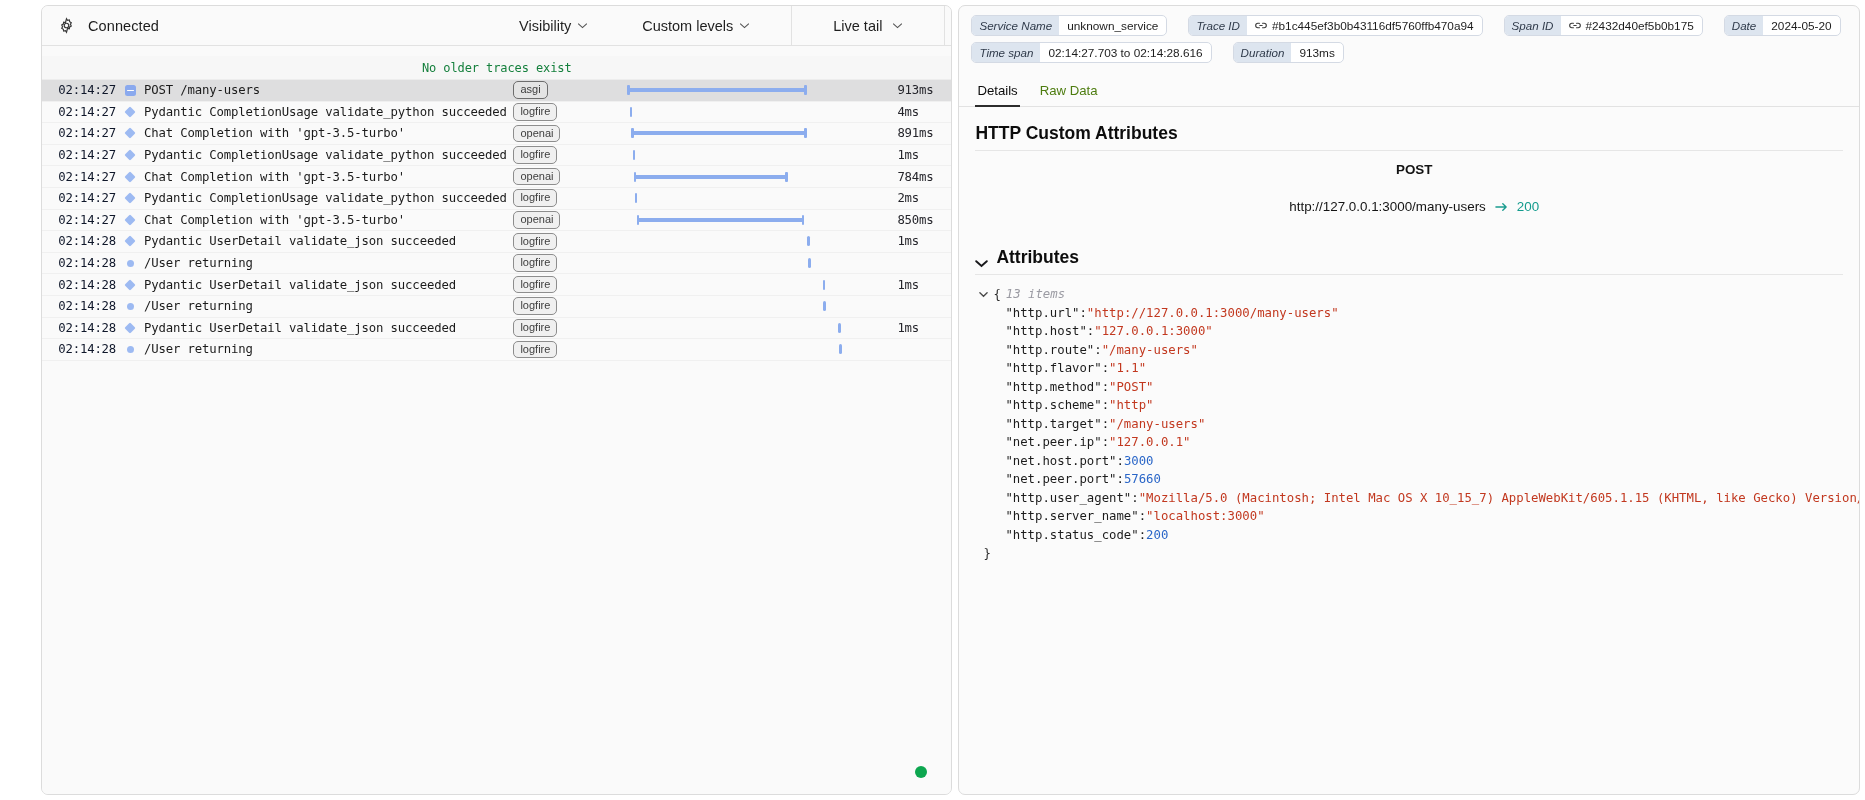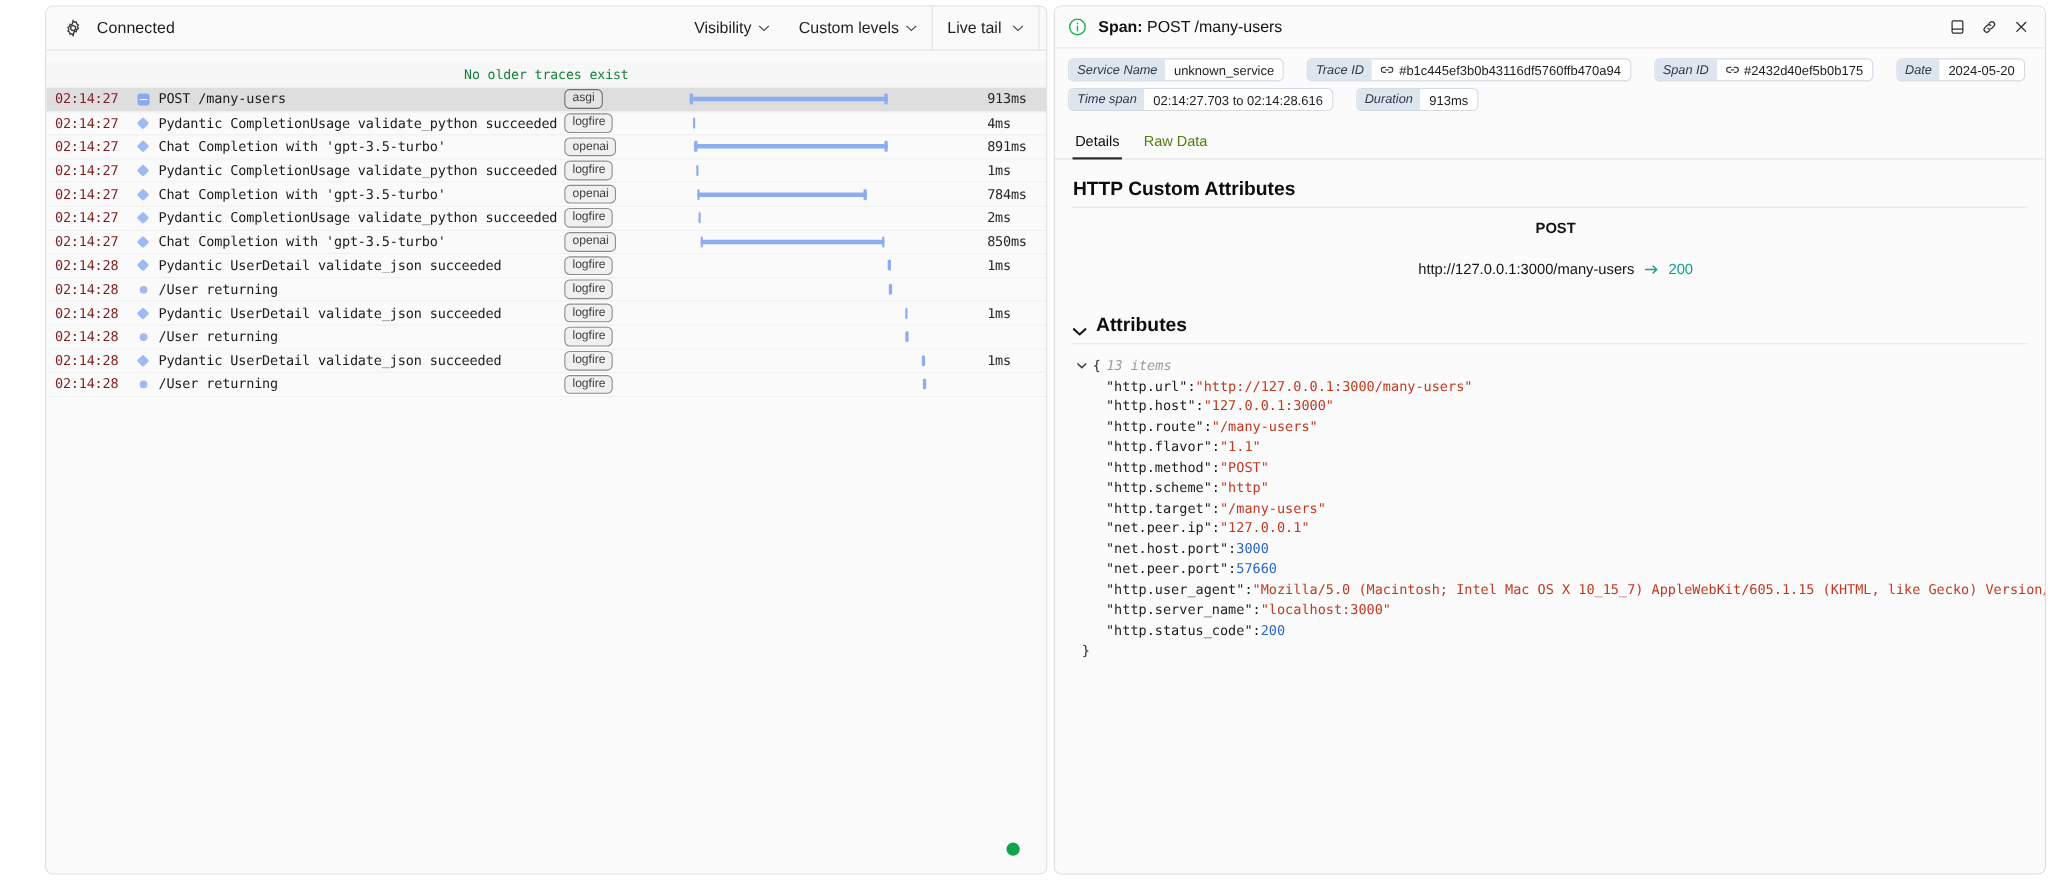--- a/index.html
+++ b/index.html
@@ -27,21 +27,21 @@
     height: 40px; flex: 0 0 40px;
     display: flex; align-items: center;
     border-bottom: 1px solid #e2e2e2;
     background: #fafafa;
     padding: 0 6px 0 16px;
   }
   .gear-ic { width: 17px; height: 17px; display:block; color:#3a3a3a; }
   .connected-label {
     font-size: 14.5px; color: #1c1c1c; margin-left: 13px; letter-spacing: .1px;
   }
-  .toolbar-right { margin-left: auto; display: flex; align-items: center; height: 100%; }
+  .toolbar-right { margin-left: auto; display: flex; align-items: center; height: 100%; gap: 28px; }
   .tb-btn {
     display: flex; align-items: center; gap: 6px;
     font-size: 14.5px; color: #1f1f1f;
     padding: 0 13px; height: 100%;
     cursor: pointer; background: none; border: none;
     font-family: inherit; white-space: nowrap;
   }
   .chev { width: 11px; height: 7px; display:block; color: #555; flex: 0 0 auto; }
   .tb-sep { width: 1px; height: 40px; background: #e2e2e2; }
   .live-tail .chev { margin-left: 4px; }
@@ -63,22 +63,22 @@
     display: flex; align-items: center;
     height: 21.6px;
     font-family: "DejaVu Sans Mono", monospace;
     font-size: 12.3px;
     position: relative;
     border-bottom: 1px solid #f0f0f0;
     cursor: pointer;
   }
   .trow.selected { background: #dededf; }
 
-  .t-time { width: 74px; flex: 0 0 74px; text-align: left; padding-left: 8px;
-            color: #7f1d1d; letter-spacing: -0.2px; }
+  .t-time { width: 74px; flex: 0 0 74px; text-align: right; padding-left: 8px;
+            color: #0f172a; letter-spacing: -0.2px; }
   .t-glyphwrap { width: 28px; flex: 0 0 28px; display: flex; align-items: center; justify-content: center; }
   .toggle-box {
     width: 11px; height: 11px; border-radius: 2.5px; background: #8aa9ee;
     display: flex; align-items: center; justify-content: center;
   }
   .toggle-box::after { content: ""; width: 7px; height: 1.6px; background: #ffffff; border-radius: 1px; }
   .diamond { width: 8px; height: 8px; background: #9dbaf2; transform: rotate(45deg); border-radius: 1.2px; }
   .dot { width: 7px; height: 7px; border-radius: 50%; background: #9dbaf2; }
   .t-msg { flex: 1 1 auto; color: #1b1b1b; white-space: nowrap; overflow: hidden; letter-spacing: -0.15px; }
 
@@ -455,43 +455,20 @@
           <i></i>
           <i></i>
           <i></i>
           <i></i>
         </span>
     </div>
   </div>
 
   <div class="right-panel">
 
-    <div class="sp-header">
-      <svg class="info-ic" viewBox="0 0 24 24" fill="none" stroke="currentColor" stroke-width="1.7">
-        <circle cx="12" cy="12" r="10"></circle>
-          <path d="M12 7.2v.6M12 11v6" stroke-linecap="round"></path>
-      </svg>
-      <div class="sp-title">
-        <b>Span:</b>
-        <span class="path">POST /many-users</span>
-      </div>
-      <div class="sp-actions">
-        <svg class="act-ic" viewBox="0 0 20 20" fill="none" stroke="currentColor" stroke-width="1.5">
-          <rect x="3.5" y="2.5" width="13" height="15" rx="1.6"></rect>
-            <path d="M3.5 12.5h13"></path>
-        </svg>
-        <svg class="act-ic" viewBox="0 0 20 20" fill="none" stroke="currentColor" stroke-width="1.5">
-          <path d="M8.2 11.8a3.2 3.2 0 004.6 0l2.6-2.6a3.2 3.2 0 10-4.6-4.6l-1.1 1.1" stroke-linecap="round"></path>
-          <path d="M11.8 8.2a3.2 3.2 0 00-4.6 0l-2.6 2.6a3.2 3.2 0 104.6 4.6l1.1-1.1" stroke-linecap="round"></path>
-        </svg>
-        <svg class="act-ic" viewBox="0 0 20 20" fill="none" stroke="currentColor" stroke-width="1.6">
-          <path d="M4.6 4.6l10.8 10.8M15.4 4.6L4.6 15.4" stroke-linecap="round"></path>
-        </svg>
-      </div>
-    </div>
 
     <div class="meta-wrap">
       <div class="meta-row" id="meta-row-1">
           <span class="chip">
             <span class="k">Service Name</span>
             <span class="v">
               <span>unknown_service</span>
             </span>
           </span>
           <span class="chip">

